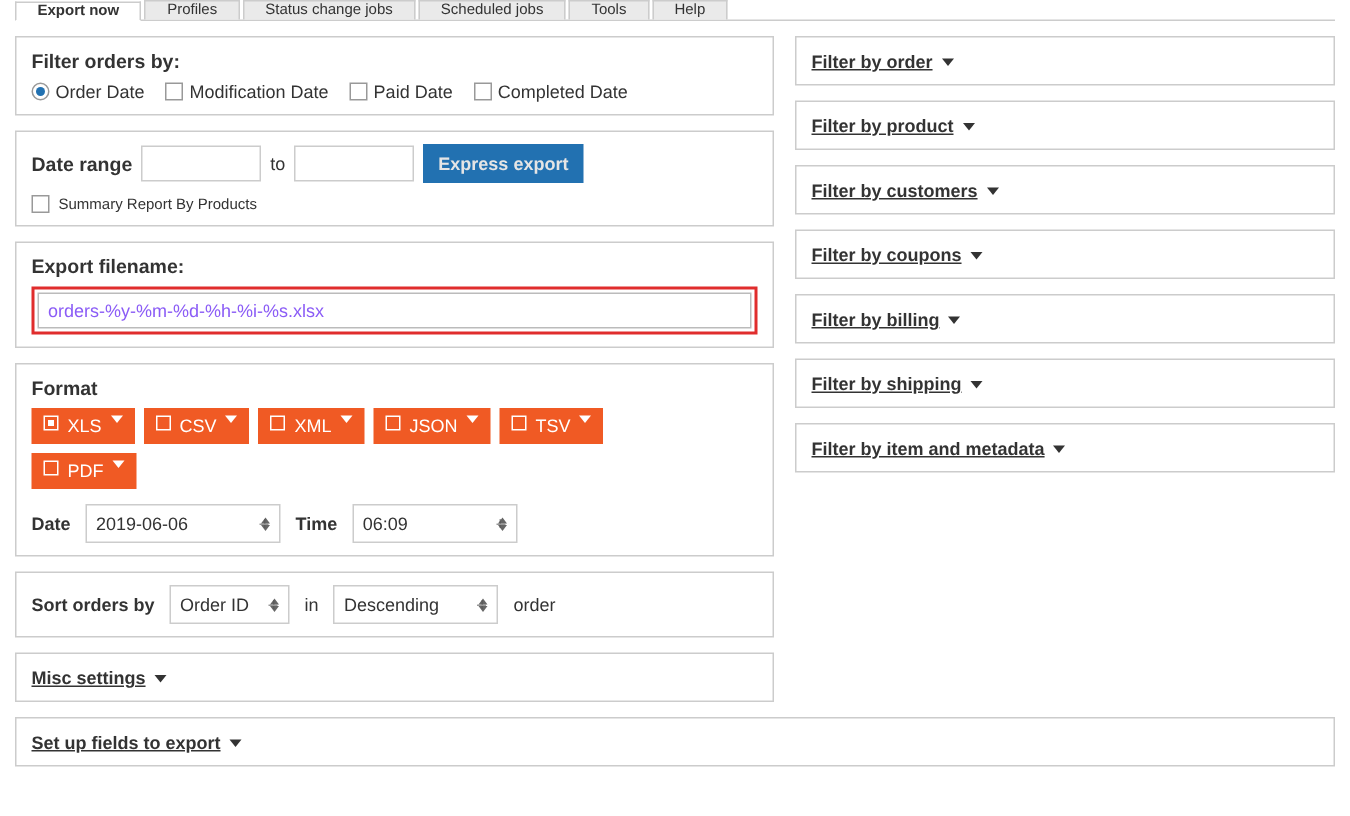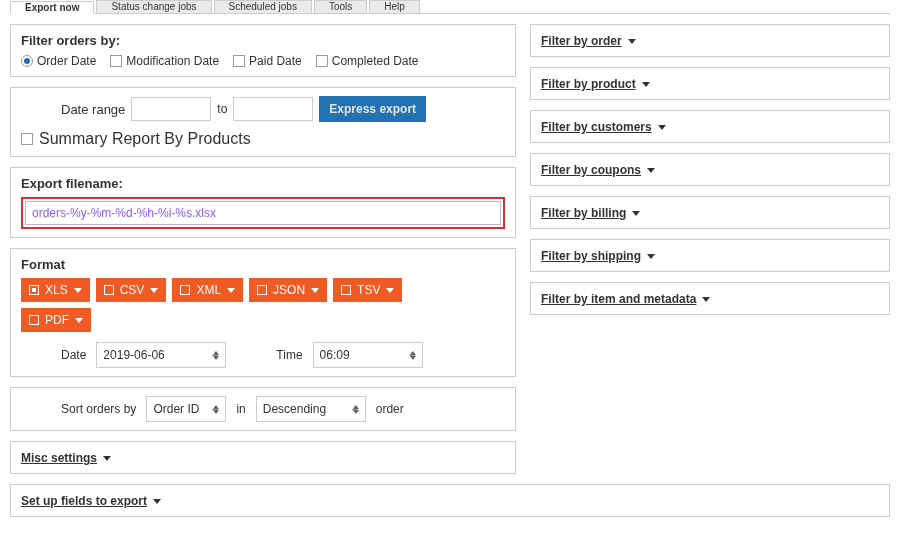--- a/index.html
+++ b/index.html
@@ -22,51 +22,52 @@
 .radio-dot { width: 12px; height: 12px; border: 1px solid #999; border-radius: 50%; display: inline-flex; align-items: center; justify-content: center; }
 .radio-dot.on::after { content: ""; width: 6px; height: 6px; background: #2271b1; border-radius: 50%; }
 .chk { width: 12px; height: 12px; border: 1px solid #999; display: inline-block; }
 
 .date-row { display: flex; align-items: center; gap: 6px; flex-wrap: wrap; }
 .date-input { width: 80px; height: 24px; border: 1px solid #ccc; padding: 2px 4px; font-size: 12px; }
 .to { font-size: 12px; }
 .btn { padding: 6px 10px; border: none; cursor: pointer; font-size: 12px; font-weight: 600; display: inline-block; }
 .btn-blue { background: #2271b1; color: #e5e5e5; }
 
-.summary-row { display: flex; align-items: center; gap: 6px; margin-top: 8px; font-size: 16px; }
+.summary-row { display: flex; align-items: center; gap: 6px; margin-top: 8px; font-size: 10px; }
 
 .filename-wrap { border: 2px solid #e02d2d; padding: 2px; display: inline-block; width: 100%; }
 .filename-input { width: 100%; height: 24px; border: 1px solid #bbb; padding: 2px 6px; font-size: 12px; color: #8b5cf6; }
 
 .format-row { display: flex; flex-wrap: wrap; gap: 6px; margin-bottom: 6px; }
-.fmt-btn { background: #f05a24; color: #fff; padding: 5px 8px; font-size: 12px; display: inline-flex; align-items: center; gap: 6px; cursor: pointer; }
+.fmt-btn { background: #f05a24; color: #fff; padding: 5px 8px; font-size: 12px; display: inline-flex; align-items: flex-start; gap: 6px; cursor: pointer; }
 .fmt-radio { width: 10px; height: 10px; border: 1px solid #fff; display: inline-flex; align-items: center; justify-content: center; }
 .fmt-radio.on::after { content: ""; width: 4px; height: 4px; background: #fff; }
 .caret-down { width: 0; height: 0; border-left: 4px solid transparent; border-right: 4px solid transparent; border-top: 5px solid #fff; display: inline-block; }
 .caret-down.dark { border-top-color: #333; }
 
 .inline-row { display: flex; align-items: center; gap: 10px; font-size: 12px; }
-.inline-label { font-weight: 400; margin-left: 40px; }
+.inline-label { font-weight: 700; }
 .sel { height: 26px; border: 1px solid #ccc; padding: 2px 18px 2px 6px; font-size: 12px; background: #fff; position: relative; display: inline-flex; align-items: center; }
 .sel::after { content: ""; position: absolute; right: 6px; top: 50%; transform: translateY(-50%); width: 8px; height: 10px; background: linear-gradient(#555,#555) center/6px 1px no-repeat, linear-gradient(#555,#555) center/1px 6px no-repeat; opacity: 0.6; }
 .sel-caret { position: absolute; right: 6px; display: inline-flex; flex-direction: column; gap: 1px; }
 .sel-caret span { width: 0; height: 0; border-left: 3px solid transparent; border-right: 3px solid transparent; }
 .sel-caret .up { border-bottom: 4px solid #666; }
 .sel-caret .dn { border-top: 4px solid #666; }
 
 .acc { border: 1px solid #ccc; padding: 8px 10px; margin-bottom: 10px; cursor: pointer; }
 .acc-title { font-weight: 600; font-size: 12px; text-decoration: underline; display: inline-flex; align-items: center; gap: 6px; }
 </style>
 </head>
 <body>
 
 <div class="wrap">
 
   <div class="tabs">
     <div class="tab active">Export now</div>
+    <div class="tab">Profiles</div>
     <div class="tab">Status change jobs</div>
     <div class="tab">Scheduled jobs</div>
     <div class="tab">Tools</div>
     <div class="tab">Help</div>
   </div>
 
   <div class="cols">
     <div class="left">
 
       <div class="panel">

